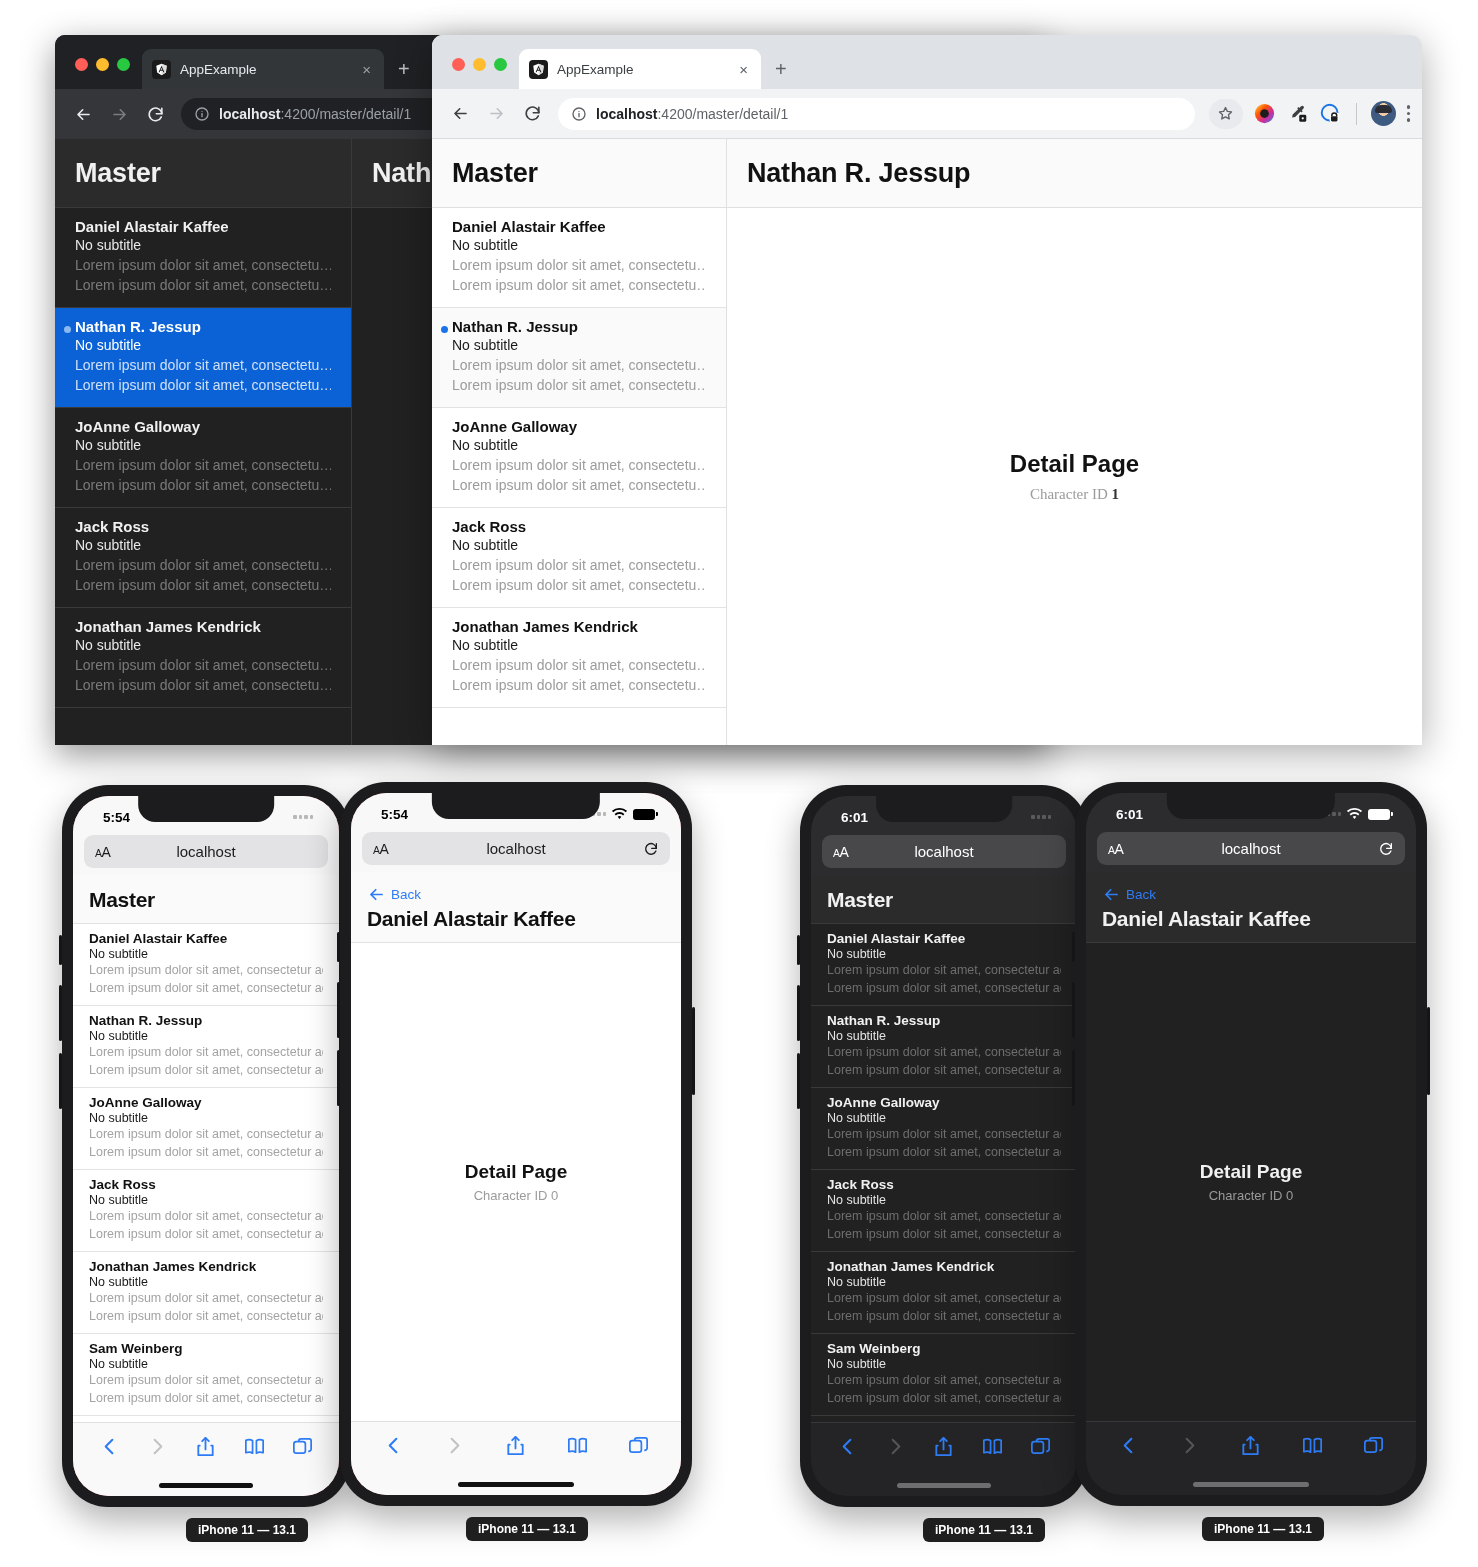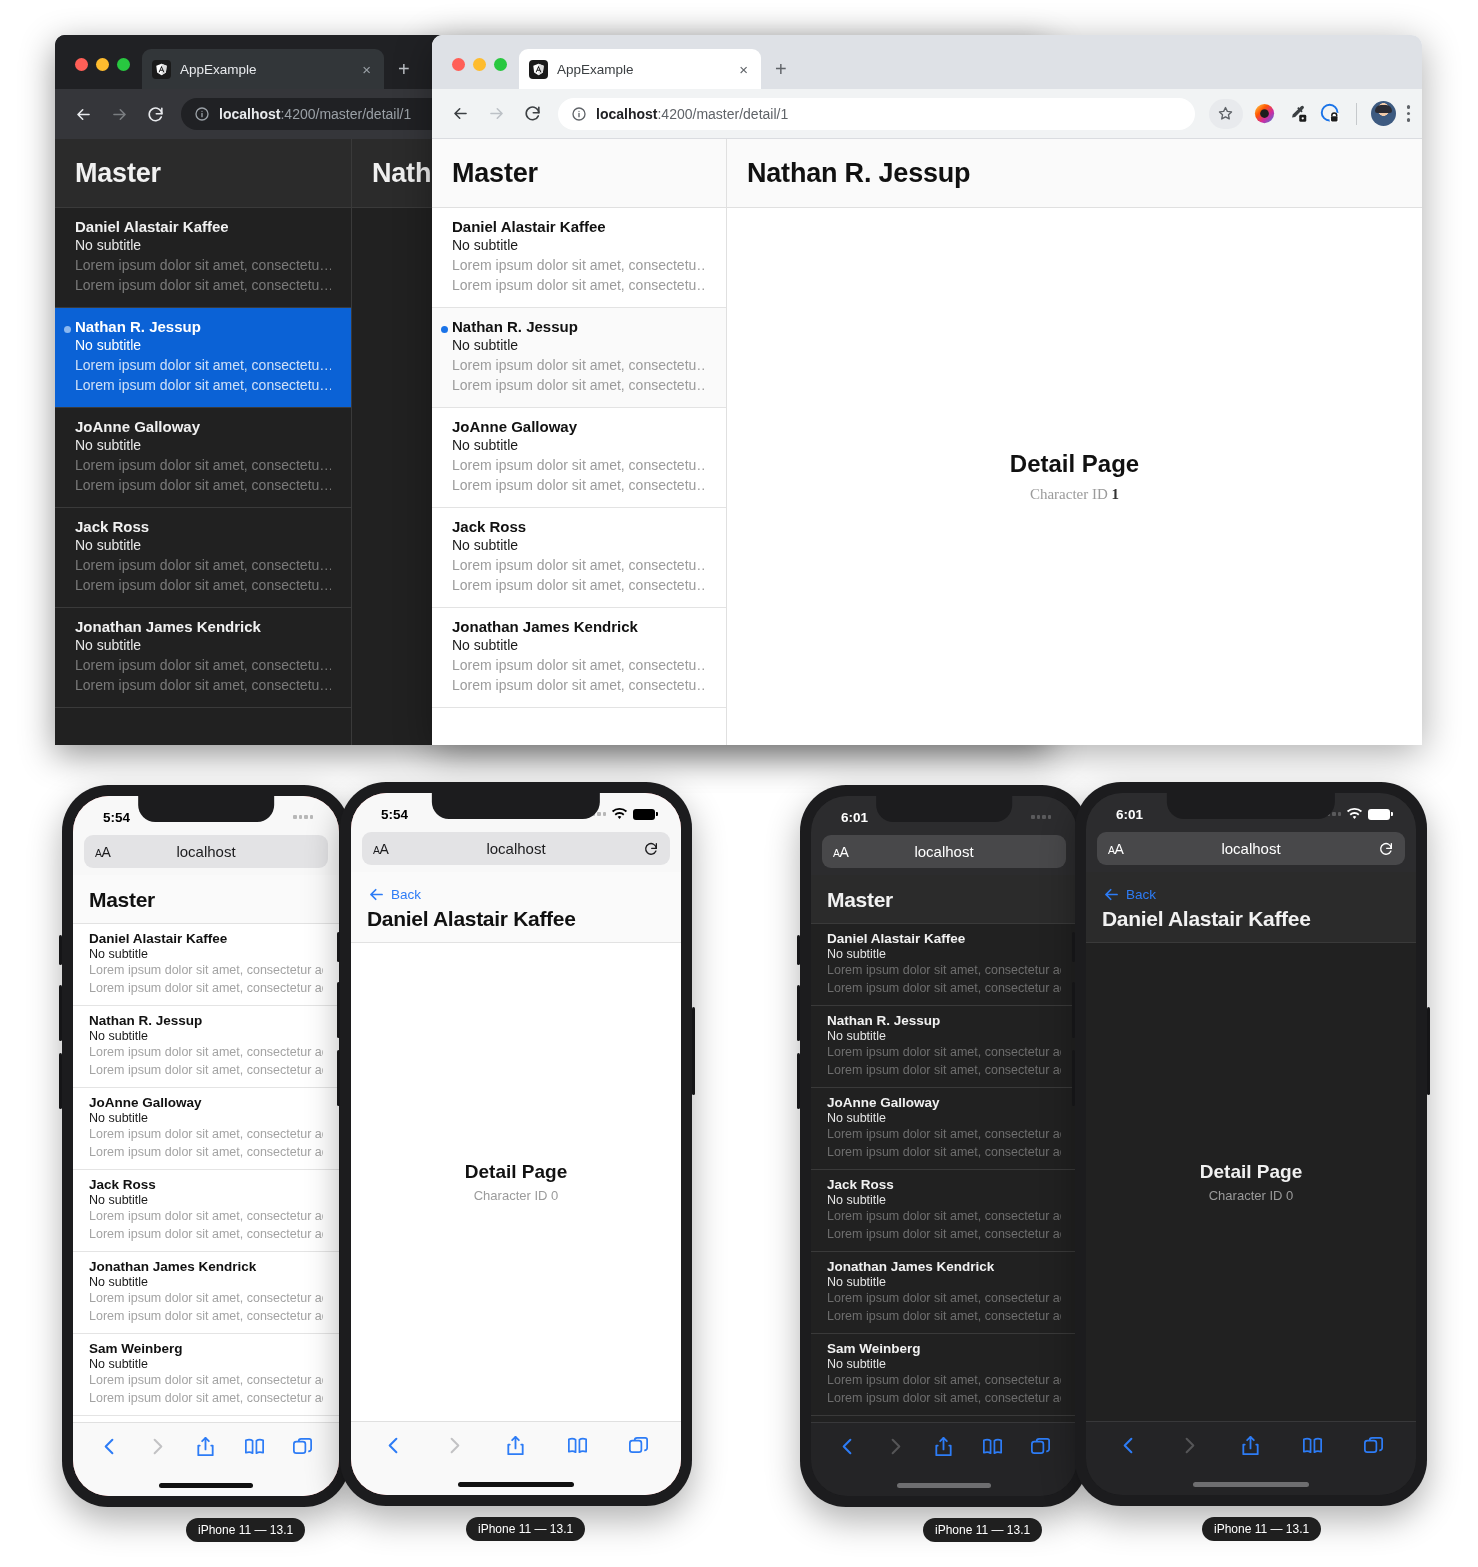--- a/index.html
+++ b/index.html
@@ -259,21 +259,21 @@
   .ph-dark .prow .sub { color: #e4e4e4; }
   .ph-dark .prow .lorem { color: #6e6e6e; }
   .ph-dark .pdetail h2 { color: #f1f1f1; }
   .ph-dark .pdetail .cid { color: #9a9a9a; }
   .ph-dark .tabbar { background: #242426; border-top: 1px solid #38383a; }
   .ph-dark .homeind { background: #242426; }
   .ph-dark .homeind i { background: #6e6e70; }
 
   .devlabel {
     position: absolute; background: #1f1f1f; color: #ffffff;
-    font-size: 12px; font-weight: normal; padding: 5px 12px; border-radius: 12px;
+    font-size: 12px; font-weight: bold; padding: 5px 12px; border-radius: 6px;
     white-space: nowrap;
   }
   .arrow-icn { width: 19px; height: 19px; }
 </style>
 </head>
 <body>
 
 <div class="browser" id="browser-dark">
   <div class="tabstrip-dark">
     <div class="traffic">

